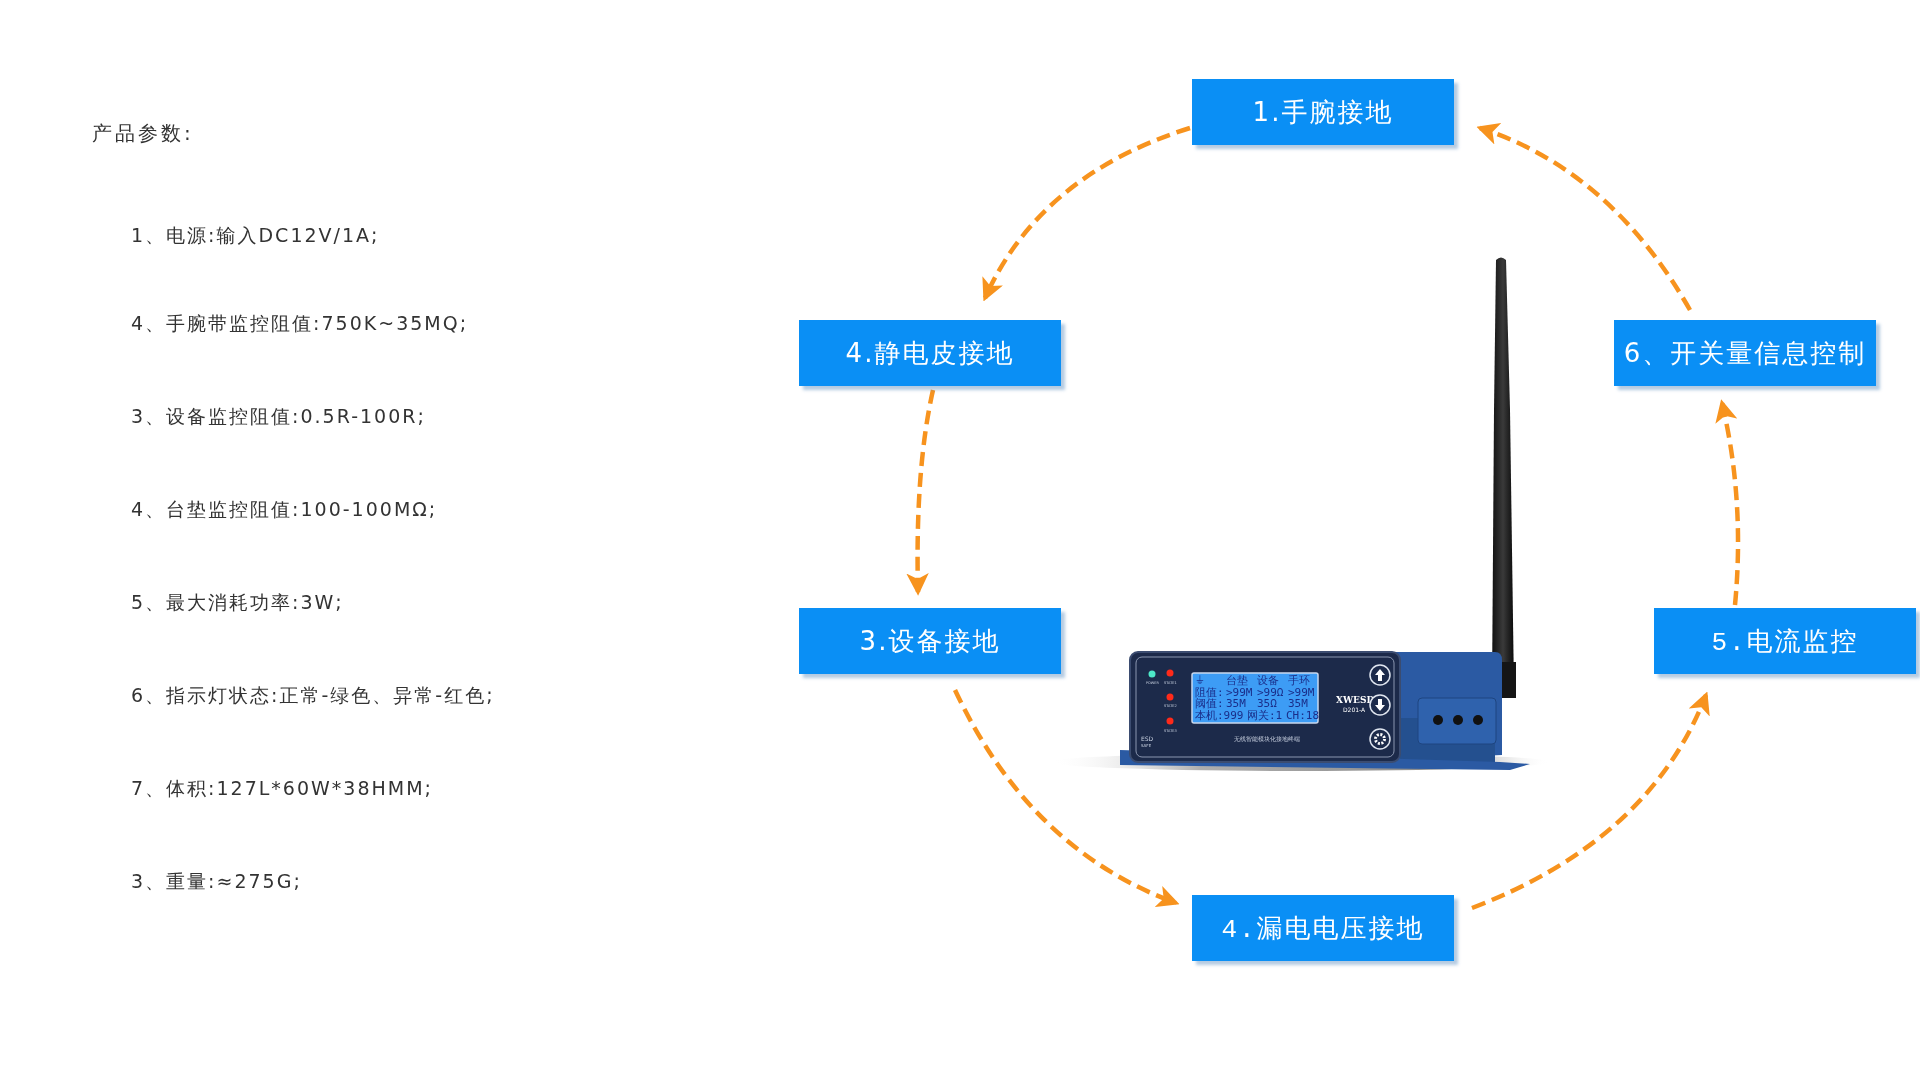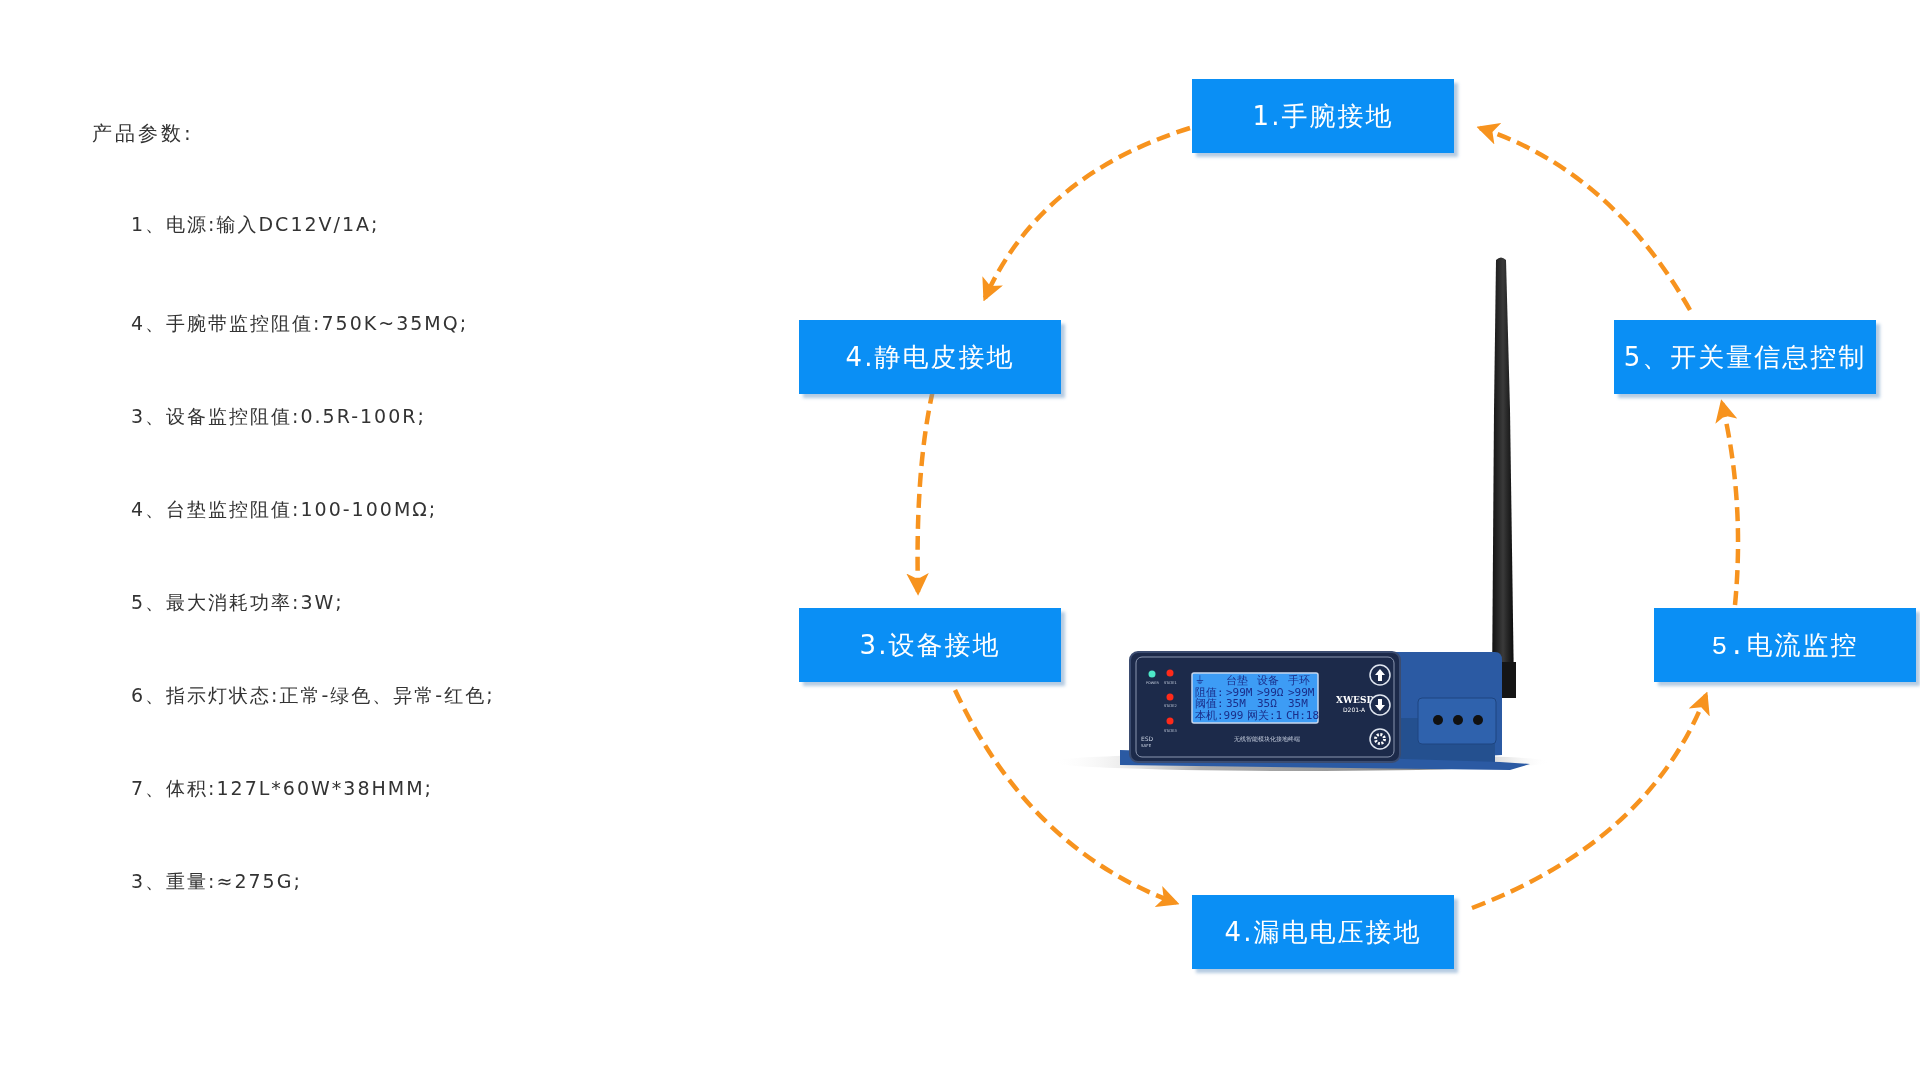--- a/index.html
+++ b/index.html
@@ -1,32 +1,32 @@
 <!DOCTYPE html>
 <html><head>
 <meta charset="utf-8">
 <style>
   html, body { margin:0; padding:0; }
   body { width:1920px; height:1080px; background:#ffffff; position:relative; overflow:hidden;
          font-family:"DejaVu Sans", "Liberation Sans", sans-serif; }
   .params-title { position:absolute; left:92px; top:120px; font-size:20px; color:#333333; letter-spacing:3px; }
   .param { position:absolute; left:131px; font-size:19px; color:#333333; letter-spacing:2px; white-space:nowrap; }
-  .step { position:absolute; width:262px; height:74px; background:#0a8ff5; color:#ffffff;
+  .step { position:absolute; width:262px; height:66px; background:#0a8ff5; color:#ffffff;
           font-size:26px; letter-spacing:2px; display:flex; align-items:center; justify-content:center;
           box-shadow:4px 4px 3px rgba(90,140,190,0.45); box-sizing:border-box; cursor:pointer; white-space:nowrap; }
   svg.flow { position:absolute; left:0; top:0; }
   .device { position:absolute; left:1040px; top:250px; width:540px; height:540px; }
   .lcd-text { font-family:"DejaVu Sans Mono", monospace; fill:#1a2e8a; font-size:11px; }
 </style>
 </head>
 <body>
 
 <div>
   <div class="params-title">产品参数:</div>
-  <div class="param" style="top:212px">1、电源:输入DC12V/1A;</div>
+  <div class="param" style="top:223px">1、电源:输入DC12V/1A;</div>
   <div class="param" style="top:311px">4、手腕带监控阻值:750K~35MQ;</div>
   <div class="param" style="top:404px">3、设备监控阻值:0.5R-100R;</div>
   <div class="param" style="top:497px">4、台垫监控阻值:100-100MΩ;</div>
   <div class="param" style="top:590px">5、最大消耗功率:3W;</div>
   <div class="param" style="top:683px">6、指示灯状态:正常-绿色、异常-红色;</div>
   <div class="param" style="top:776px">7、体积:127L*60W*38HMM;</div>
   <div class="param" style="top:869px">3、重量:≈275G;</div>
 </div>
 
 <svg class="flow" width="1920" height="1080">
@@ -41,23 +41,23 @@
     <path d="M955,690 Q1030,850 1176,903" stroke-width="4.5" stroke-dasharray="14 7" marker-end="url(#ah)"></path>
     <path d="M1472,908 Q1650,840 1706,695" stroke-width="4.5" stroke-dasharray="14 7" marker-end="url(#ah)"></path>
     <path d="M1735,605 Q1745,500 1722,403" stroke-width="4.5" stroke-dasharray="14 7" marker-end="url(#ah)"></path>
     <path d="M1690,310 Q1610,170 1480,128" stroke-width="4.5" stroke-dasharray="14 7" marker-end="url(#ah)"></path>
   </g>
 </svg>
 
 <div class="step" style="left:1192px; top:79px;">1.手腕接地</div>
 <div class="step" style="left:799px;  top:320px;">4.静电皮接地</div>
 <div class="step" style="left:799px;  top:608px;text-align:center;">3.设备接地</div>
-<div class="step" style="left:1192px; top:895px;">4.漏电电压接地</div>
+<div class="step" style="left:1192px; top:895px;font-family:Liberation Mono, monospace;">4.漏电电压接地</div>
 <div class="step" style="left:1654px; top:608px;font-family:Liberation Mono, monospace;">5.电流监控</div>
-<div class="step" style="left:1614px; top:320px;">5、开关量信息控制</div>
+<div class="step" style="left:1614px; top:320px;">6、开关量信息控制</div>
 
 <svg class="device" viewBox="0 0 540 540">
   <defs>
     <linearGradient id="shadow" x1="0" x2="1" y1="0" y2="0">
       <stop offset="0" stop-color="#ffffff" stop-opacity="0"></stop>
       <stop offset="0.3" stop-color="#9a9a9a" stop-opacity="0.8"></stop>
       <stop offset="0.8" stop-color="#7a7a7a" stop-opacity="0.9"></stop>
       <stop offset="1" stop-color="#ffffff" stop-opacity="0"></stop>
     </linearGradient>
     <linearGradient id="ant" x1="0" x2="1">

